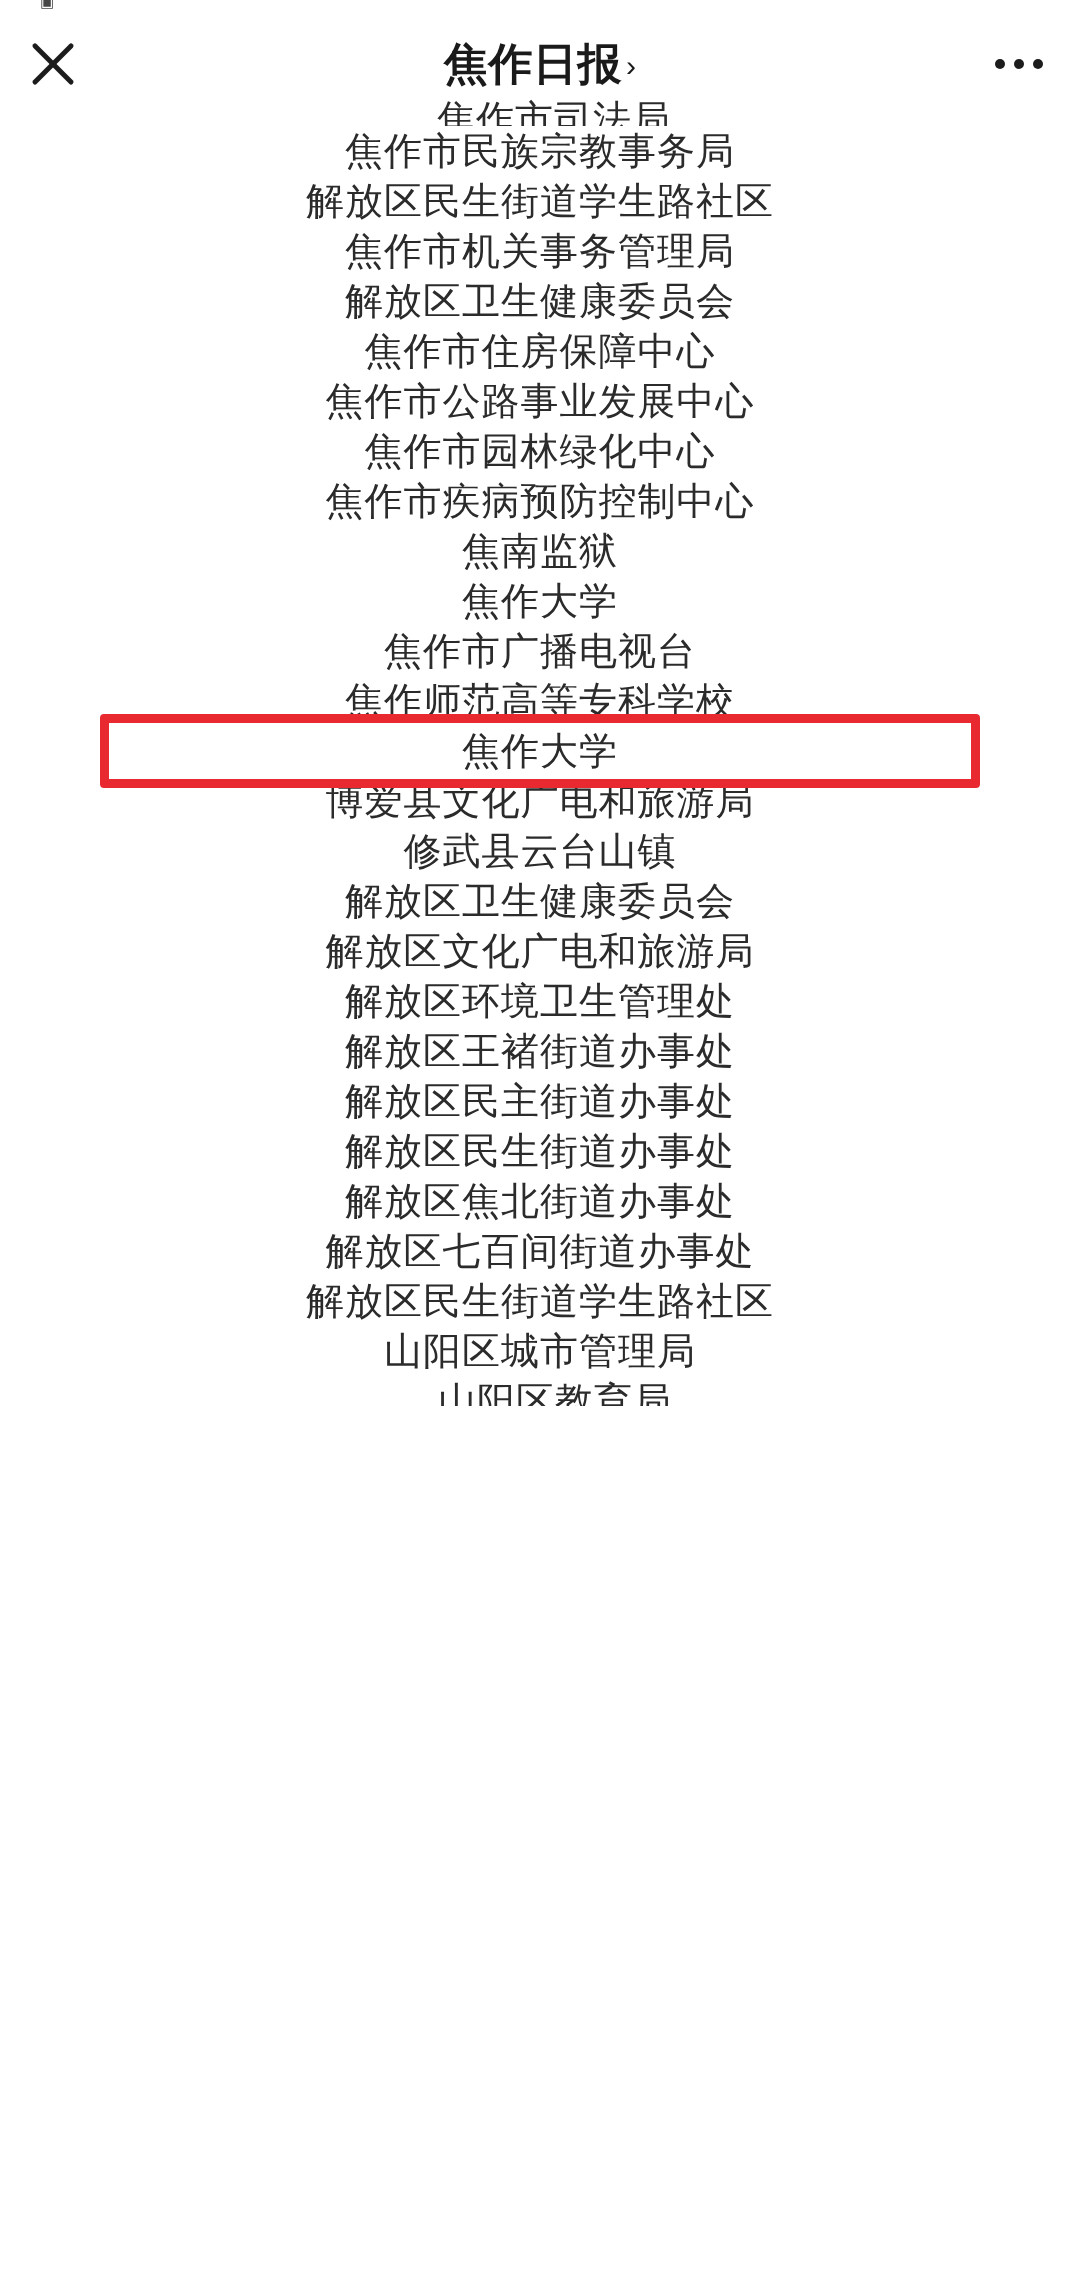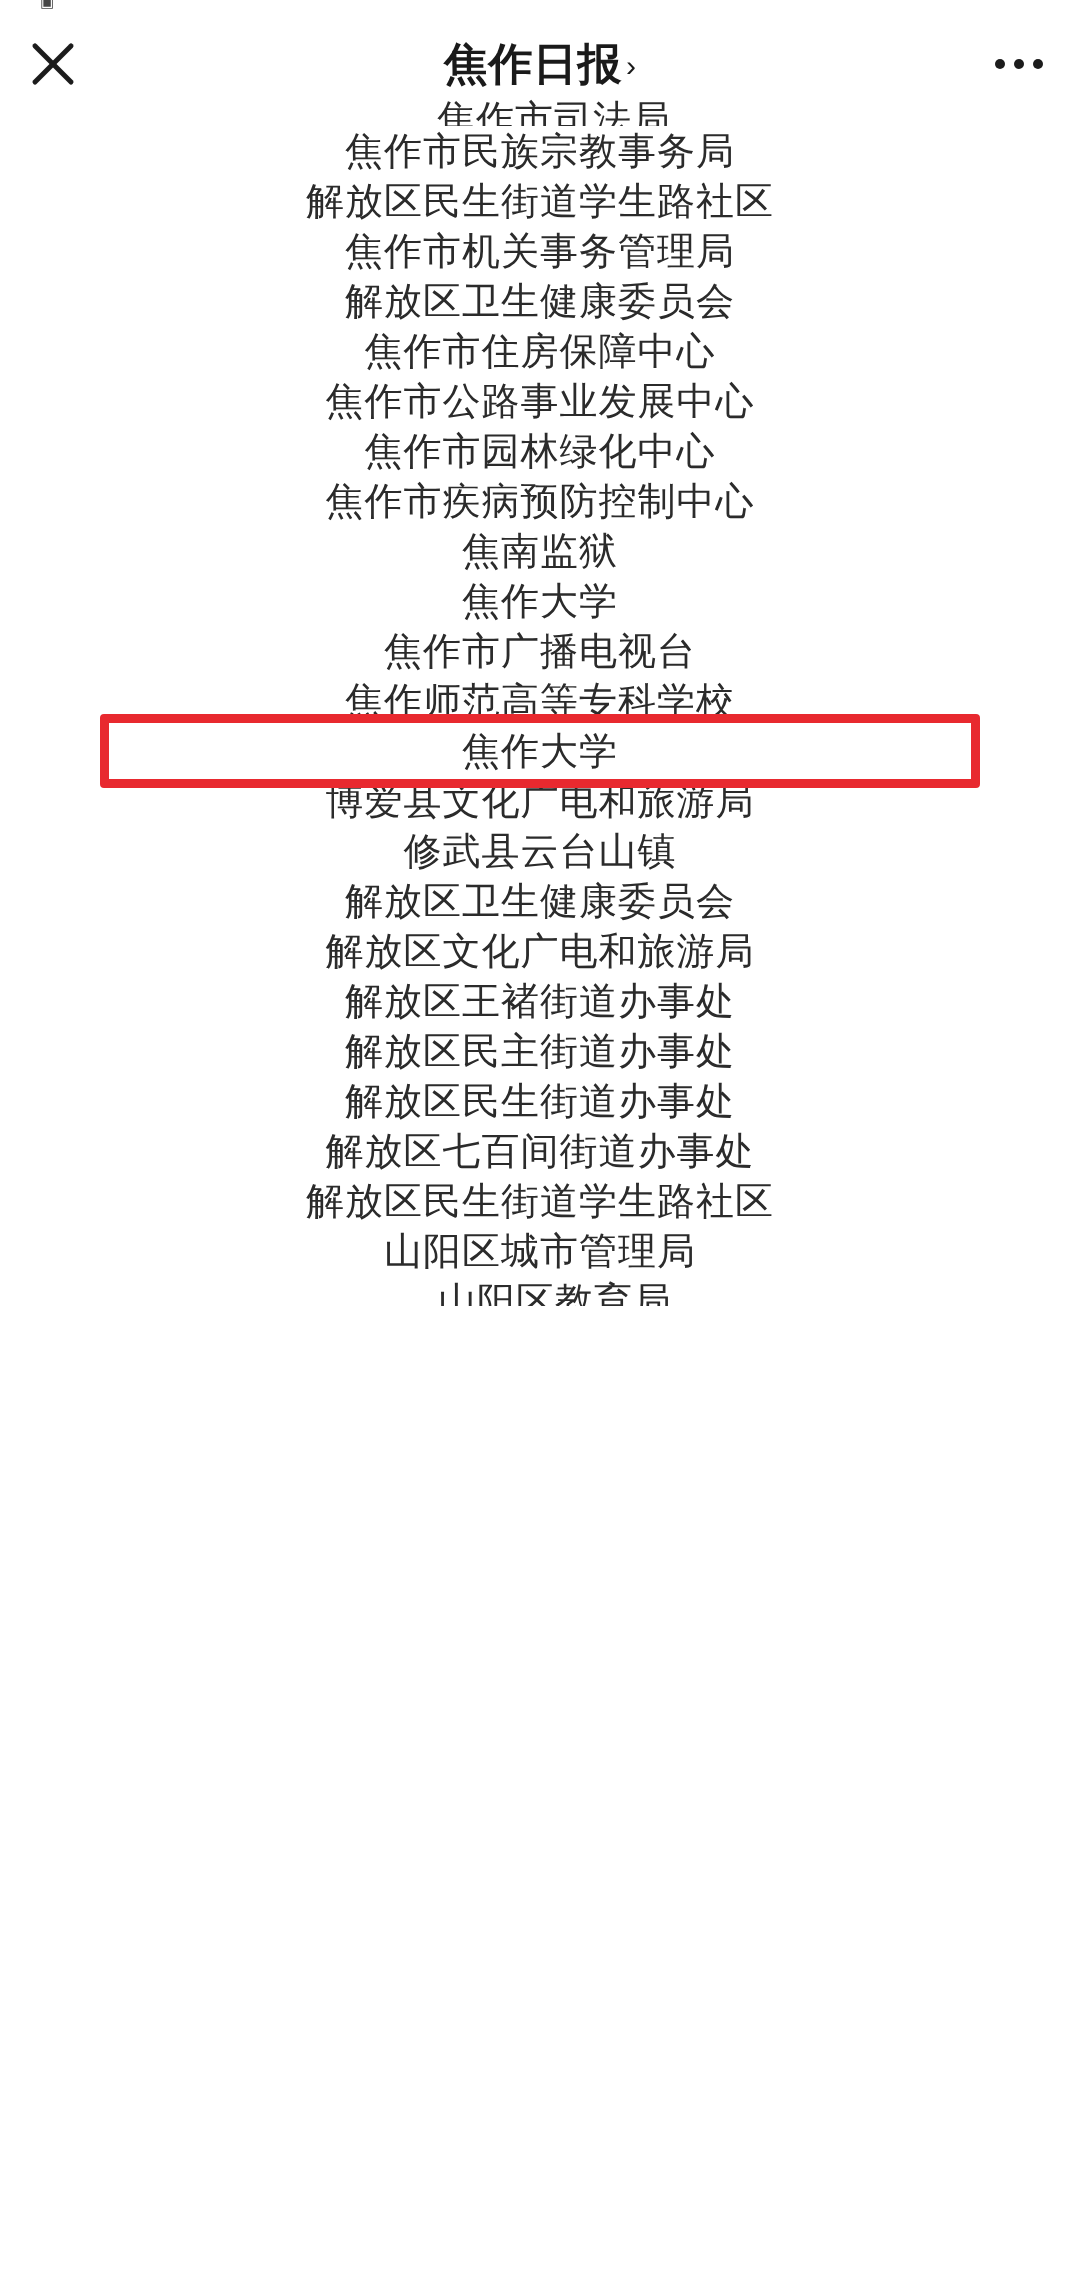--- a/index.html
+++ b/index.html
@@ -185,22 +185,24 @@
 
     <div class="highlight-row">
       <div class="highlight-box" style="border-color: rgb(232, 41, 47);"></div>
       <div class="line">焦作大学</div>
     </div>
 
     <div class="line">博爱县文化广电和旅游局</div>
     <div class="line">修武县云台山镇</div>
     <div class="line">解放区卫生健康委员会</div>
     <div class="line">解放区文化广电和旅游局</div>
+    <div class="line">解放区环境卫生管理处</div>
     <div class="line">解放区王褚街道办事处</div>
     <div class="line">解放区民主街道办事处</div>
     <div class="line">解放区民生街道办事处</div>
+    <div class="line">解放区焦北街道办事处</div>
     <div class="line">解放区七百间街道办事处</div>
     <div class="line">解放区民生街道学生路社区</div>
     <div class="line">山阳区城市管理局</div>
     <div class="line last-clipped">山阳区教育局</div>
 
   </div>
 </div>
 
 </body></html>

